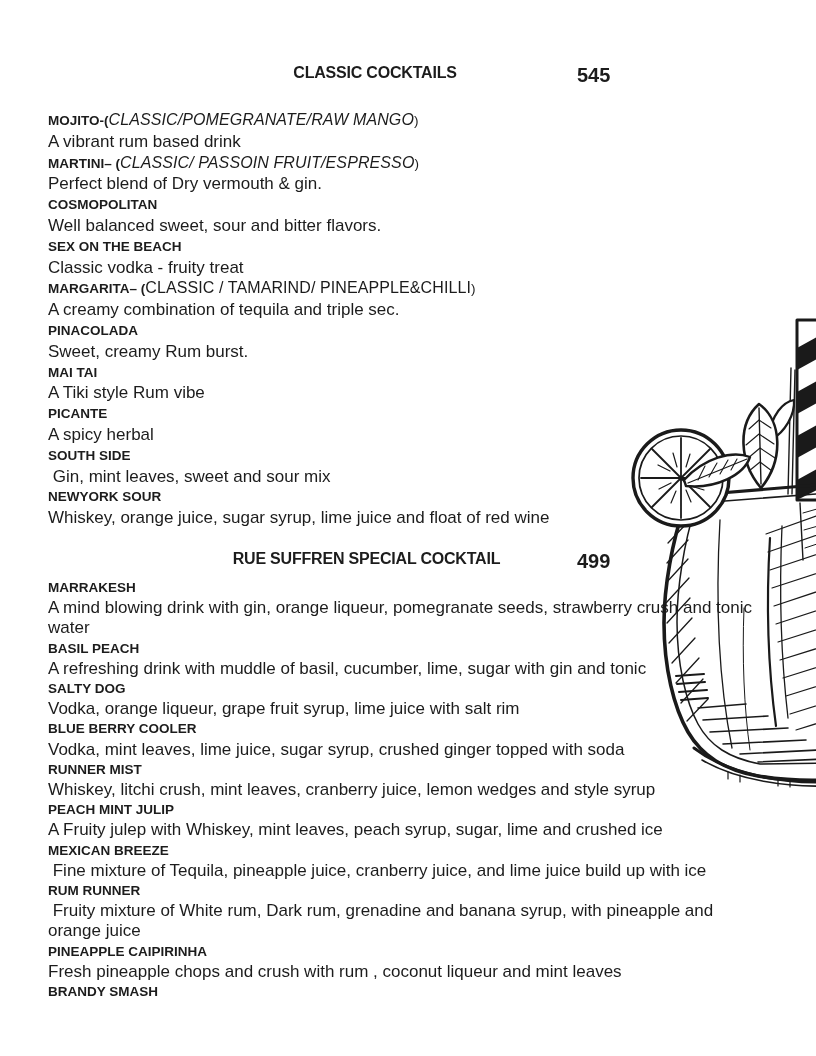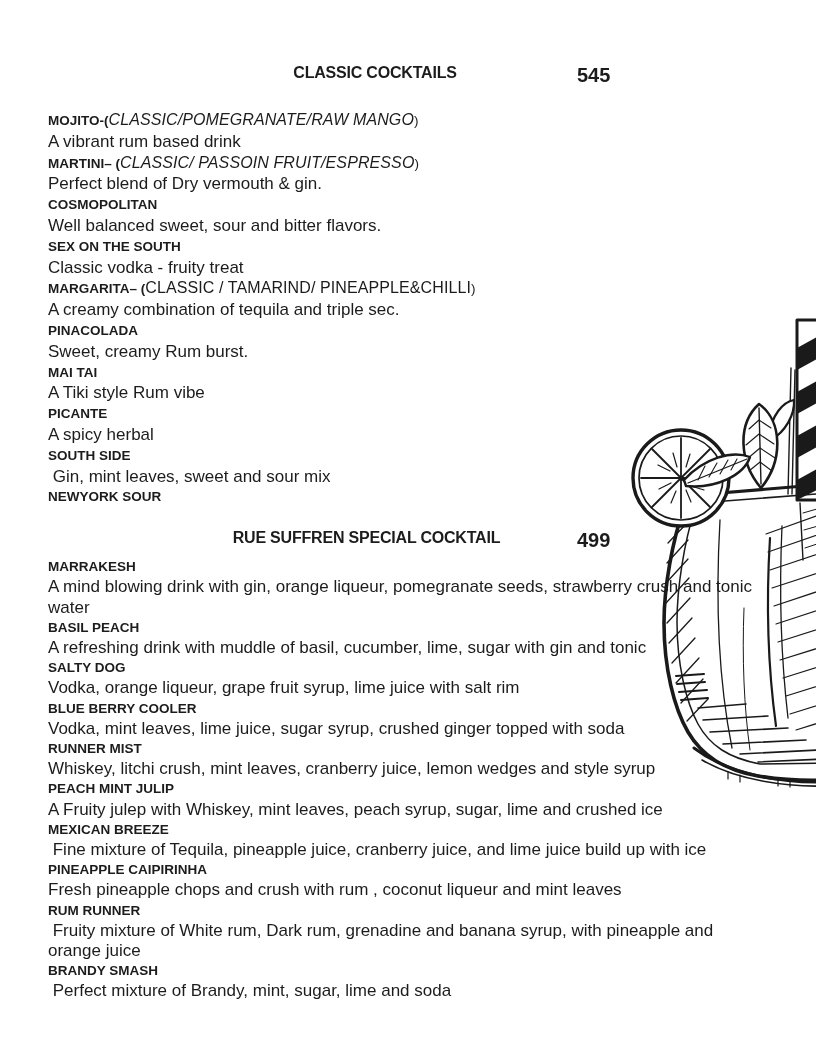--- a/index.html
+++ b/index.html
@@ -45,21 +45,21 @@
       </div>
       <div class="item">
         <div class="item-name"><span>MARTINI– (</span><span class="variant italic">CLASSIC/ PASSOIN FRUIT/ESPRESSO</span><span class="close">)</span></div>
         <div class="item-desc">Perfect blend of Dry vermouth &amp; gin.</div>
       </div>
       <div class="item">
         <div class="item-name">COSMOPOLITAN</div>
         <div class="item-desc">Well balanced sweet, sour and bitter flavors.</div>
       </div>
       <div class="item">
-        <div class="item-name">SEX ON THE SOUTH</div>
+        <div class="item-name">SEX ON THE BEACH</div>
         <div class="item-desc">Classic vodka - fruity treat</div>
       </div>
       <div class="item">
         <div class="item-name"><span>MARGARITA– (</span><span class="variant">CLASSIC / TAMARIND/ PINEAPPLE&amp;CHILLI</span><span class="close">)</span></div>
         <div class="item-desc">A creamy combination of tequila and triple sec.</div>
       </div>
       <div class="item">
         <div class="item-name">PINACOLADA</div>
         <div class="item-desc">Sweet, creamy Rum burst.</div>
       </div>
@@ -70,20 +70,21 @@
       <div class="item">
         <div class="item-name">PICANTE</div>
         <div class="item-desc">A spicy herbal</div>
       </div>
       <div class="item">
         <div class="item-name">SOUTH SIDE</div>
         <div class="item-desc"> Gin, mint leaves, sweet and sour mix</div>
       </div>
       <div class="item">
         <div class="item-name">NEWYORK SOUR</div>
+        <div class="item-desc">Whiskey, orange juice, sugar syrup, lime juice and float of red wine</div>
       </div>
     </div>
 
     <div class="sec-head s2">
       <span class="t">RUE SUFFREN SPECIAL COCKTAIL</span>
       <span class="p">499</span>
     </div>
 
     <div class="sec2-items">
       <div class="item">
@@ -108,30 +109,29 @@
       </div>
       <div class="item">
         <div class="item-name">PEACH MINT JULIP</div>
         <div class="item-desc">A Fruity julep with Whiskey, mint leaves, peach syrup, sugar, lime and crushed ice</div>
       </div>
       <div class="item">
         <div class="item-name">MEXICAN BREEZE</div>
         <div class="item-desc"> Fine mixture of Tequila, pineapple juice, cranberry juice, and lime juice build up with ice</div>
       </div>
       <div class="item">
+        <div class="item-name">RUM RUNNER</div>
+        <div class="item-desc"> Fruity mixture of White rum, Dark rum, grenadine and banana syrup, with pineapple and orange juice</div>
+      </div>
+      <div class="item">
         <div class="item-name">PINEAPPLE CAIPIRINHA</div>
         <div class="item-desc">Fresh pineapple chops and crush with rum , coconut liqueur and mint leaves</div>
       </div>
       <div class="item">
-        <div class="item-name">RUM RUNNER</div>
-        <div class="item-desc"> Fruity mixture of White rum, Dark rum, grenadine and banana syrup, with pineapple and orange juice</div>
-      </div>
-      <div class="item">
         <div class="item-name">BRANDY SMASH</div>
-        <div class="item-desc"> Perfect mixture of Brandy, mint, sugar, lime and soda</div>
       </div>
     </div>
   </div>
 
   <svg class="illus" viewBox="0 0 200 490" xmlns="http://www.w3.org/2000/svg" aria-hidden="true">
     <g stroke="#1a1a1a" fill="none" stroke-linecap="round" stroke-linejoin="round">
 
       <g>
         <rect x="169" y="12" width="36" height="180" fill="#ffffff" stroke-width="3"></rect>
         <path d="M169,40 L205,20 L205,42 L169,62 Z" fill="#1a1a1a" stroke="none"></path>

